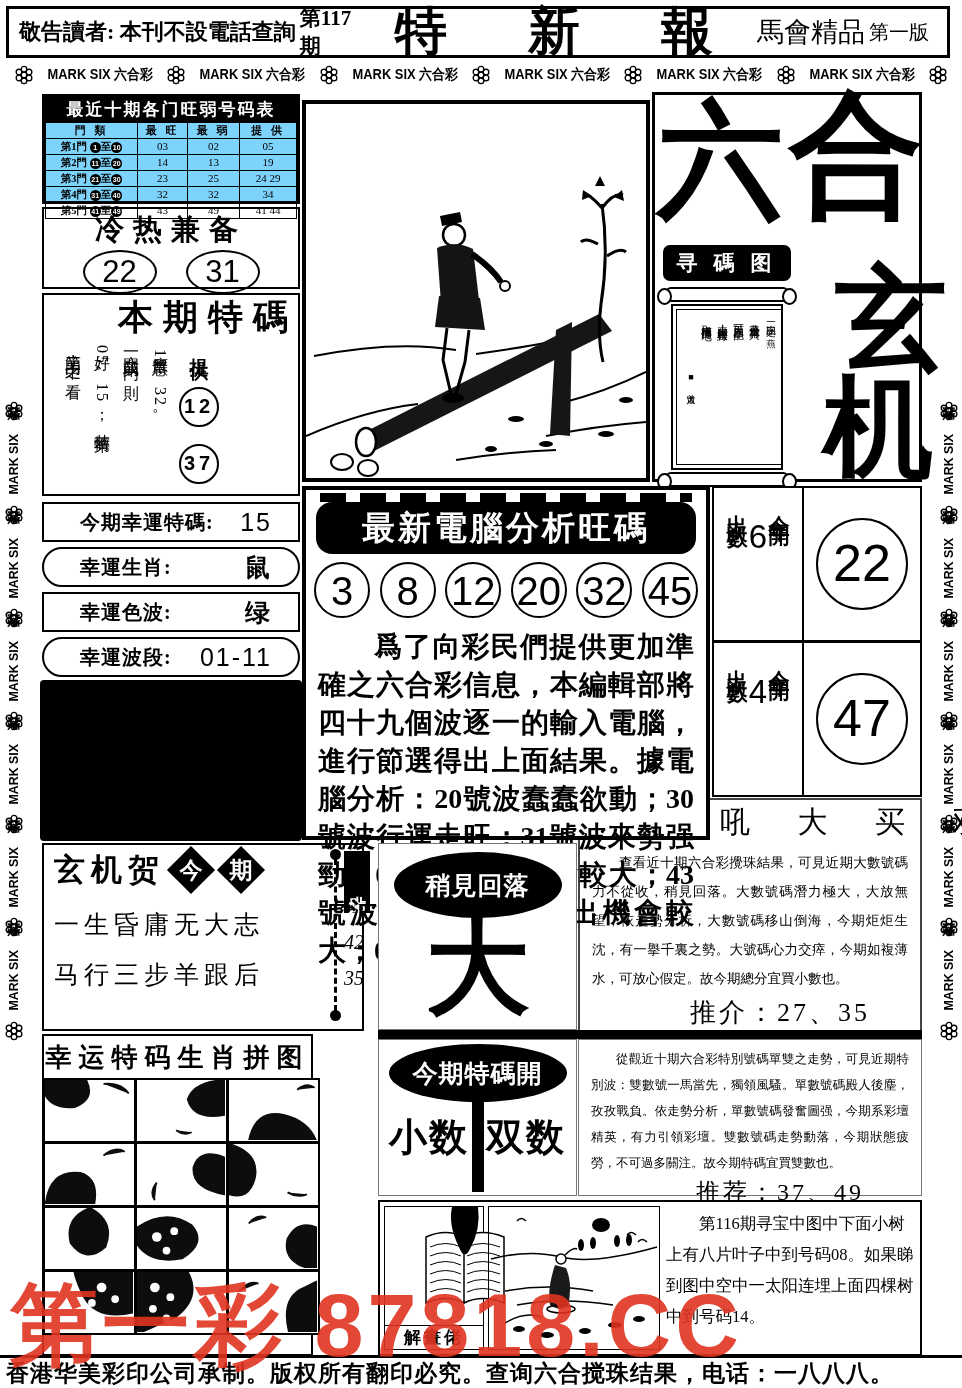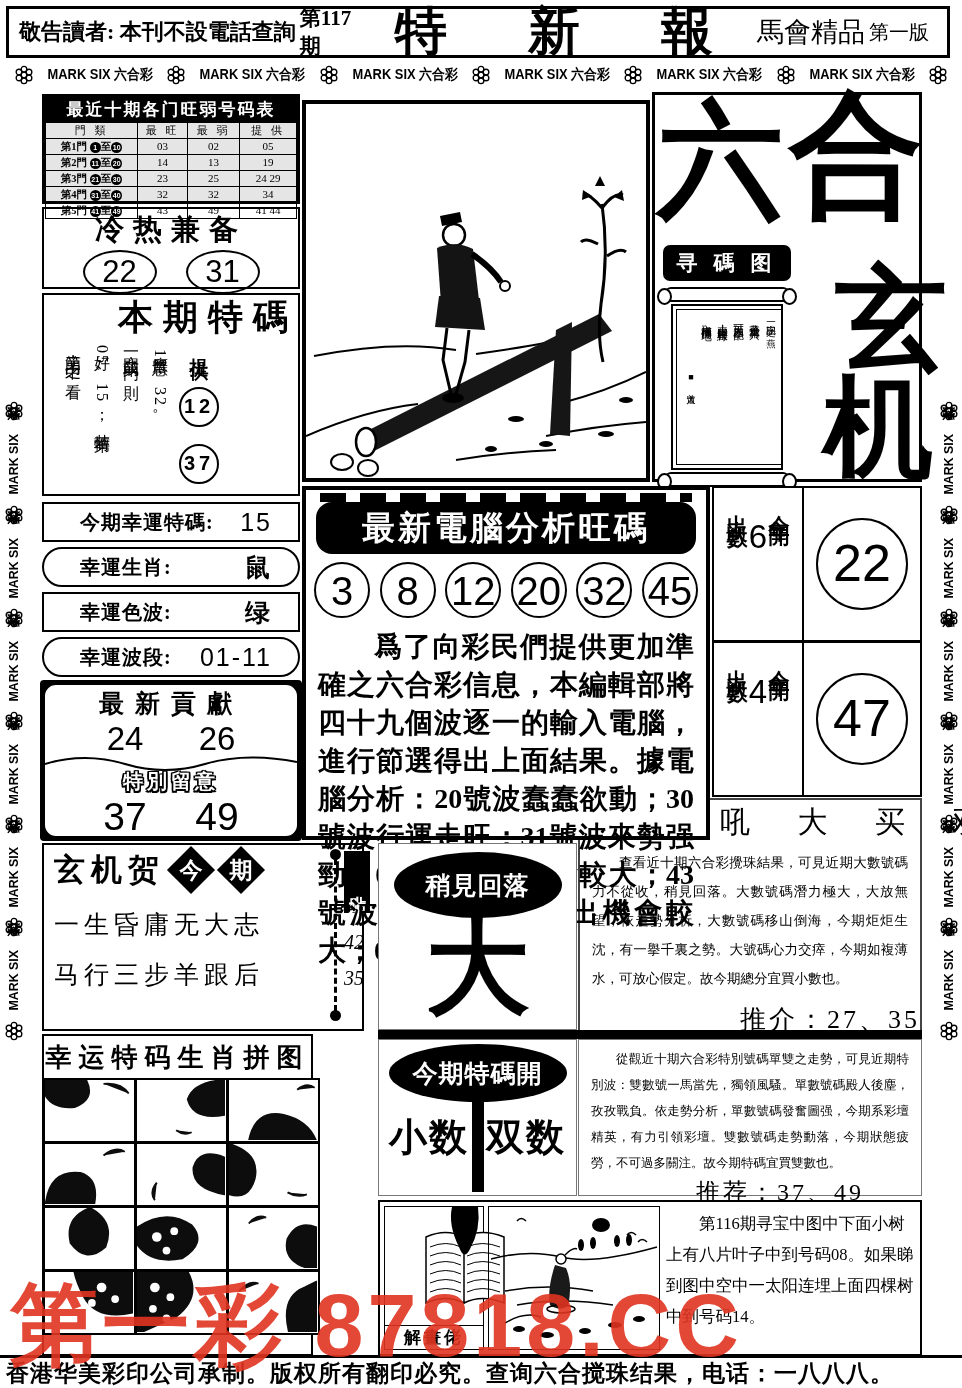--- a/index.html
+++ b/index.html
@@ -22,26 +22,26 @@
   .ms-text{font-family:"Liberation Sans","DejaVu Sans",sans-serif;font-size:14px;font-weight:bold;
     white-space:nowrap;transform:scaleX(.92);}
   .flower{width:20px;height:20px;flex:0 0 auto;}
   .side-strip{top:88px;width:27px;height:1266px;display:flex;flex-direction:column;
     align-items:center;justify-content:center;gap:8px;overflow:hidden;}
   #left-strip{left:0;}
   #right-strip{left:935px;}
   .side-strip .ms-text{writing-mode:vertical-rl;transform:rotate(180deg) scaleY(.95);font-size:13px;}
 
   
-  #tableBox{left:42px;top:94px;width:258px;height:110px;border:3px solid #000;background:#e5e5e5;box-sizing:border-box;}
+  #tableBox{left:42px;top:94px;width:258px;height:110px;border:3px solid #000;background:#7dd3fc;box-sizing:border-box;}
   #tableBox .tbar{background:#000;color:#fff;font-size:17px;font-weight:bold;text-align:center;
     letter-spacing:2px;padding:1px 0;}
   #tableBox table{border-collapse:collapse;width:100%;}
   #tableBox th,#tableBox td{border:1px solid #000;font-size:11px;text-align:center;padding:0;height:15px;line-height:15px;}
-  #tableBox th{font-weight:normal;letter-spacing:3px;}
+  #tableBox th{font-weight:bold;letter-spacing:3px;}
   #tableBox td.gate{font-weight:bold;font-size:10.5px;white-space:nowrap;letter-spacing:0;}
   .nc{display:inline-block;background:#000;color:#fff;border-radius:50%;width:11px;height:11px;
     line-height:11px;font-size:7px;text-align:center;vertical-align:middle;font-family:"Liberation Sans",sans-serif;}
   #tableBox col.c1{width:92px}#tableBox col.c2{width:50px}#tableBox col.c3{width:52px}
 
   
   #coldHot{left:42px;top:207px;width:258px;height:82px;border:2px solid #000;box-sizing:border-box;text-align:center;}
   #coldHot .t{font-size:29px;font-weight:bold;letter-spacing:9px;margin-top:1px;}
   #coldHot .nums{display:flex;justify-content:space-around;padding:0 24px;}
   .ell{display:inline-block;border:2px solid #000;border-radius:50%;width:70px;height:40px;
@@ -144,21 +144,21 @@
   .v-label{writing-mode:vertical-rl;font-size:21px;font-weight:bold;letter-spacing:6px;}
   .count-num{font-size:33px;font-family:"Liberation Sans",sans-serif;text-align:center;margin-top:2px;}
   .count-right{flex:1;display:flex;align-items:center;justify-content:center;}
   .big-circ{width:88px;height:88px;border:2px solid #000;border-radius:50%;display:inline-block;
     text-align:center;line-height:86px;font-size:52px;font-family:"Liberation Sans",sans-serif;}
 
   
   #daxiaoBox{left:578px;top:798px;width:344px;height:237px;border:2px solid #444;box-sizing:border-box;background:#fff;}
   #daxiaoBox .t{font-size:30px;letter-spacing:20px;text-align:center;padding-left:140px;line-height:44px;white-space:nowrap;}
   #daxiaoBox .para{font-size:13.5px;line-height:29px;text-align:justify;text-indent:2em;padding:4px 12px 0;}
-  #daxiaoBox .rec{font-size:26px;letter-spacing:3px;text-align:right;padding-left:60px;margin-top:9px;}
+  #daxiaoBox .rec{font-size:26px;letter-spacing:3px;text-align:center;padding-left:60px;margin-top:2px;}
 
   
   #totalBox{left:378px;top:843px;width:199px;height:187px;border:1px solid #777;box-sizing:border-box;text-align:center;background:#fff;}
   .ellipse-lab{display:inline-flex;align-items:center;justify-content:center;background:#000;color:#fff;
     border-radius:50%;font-weight:bold;}
   #totalBox .ellipse-lab{width:168px;height:66px;font-size:25px;margin-top:8px;letter-spacing:1px;}
   #totalBox .big{font-size:104px;line-height:104px;margin-top:-2px;font-weight:bold;}
   #blackBar{left:378px;top:1030px;width:544px;height:9px;background:#000;}
   #specialOpenBox{left:378px;top:1039px;width:199px;height:157px;border:1px solid #777;box-sizing:border-box;text-align:center;background:#fff;}
   #specialOpenBox .ellipse-lab{width:178px;height:58px;font-size:25px;margin-top:4px;position:relative;z-index:2;letter-spacing:1px;}
@@ -543,35 +543,20 @@
   <div class="abs lrow round" style="top:547px">
     <span class="lab">幸運生肖:</span>
     <span class="val cjk">鼠</span>
   </div>
   <div class="abs lrow round" style="top:637px">
     <span class="lab">幸運波段:</span>
     <span class="val">01-11</span>
   </div>
 
   <div class="abs" id="contribWrap"></div>
-  <section class="abs" id="contribution">
-    <div class="t">最新貢獻</div>
-    <div class="row">
-      <span>24</span>
-      <span>26</span>
-    </div>
-    <svg class="wave" width="252" height="16" viewBox="0 0 252 16">
-      <path d="M0,8 Q40,-4 80,8 T160,8 T252,6" fill="none" stroke="#000" stroke-width="2"></path>
-    </svg>
-    <div class="note outline-text">特別留意</div>
-    <div class="row big">
-      <span>37</span>
-      <span>49</span>
-    </div>
-  </section>
 
   <section class="abs" id="mystery">
     <div class="main">
       <div class="trow">
         <span class="tp">玄机贺</span>
         <span class="diamond">
             <span>今</span>
           </span>
         <span class="diamond">
             <span>期</span>

